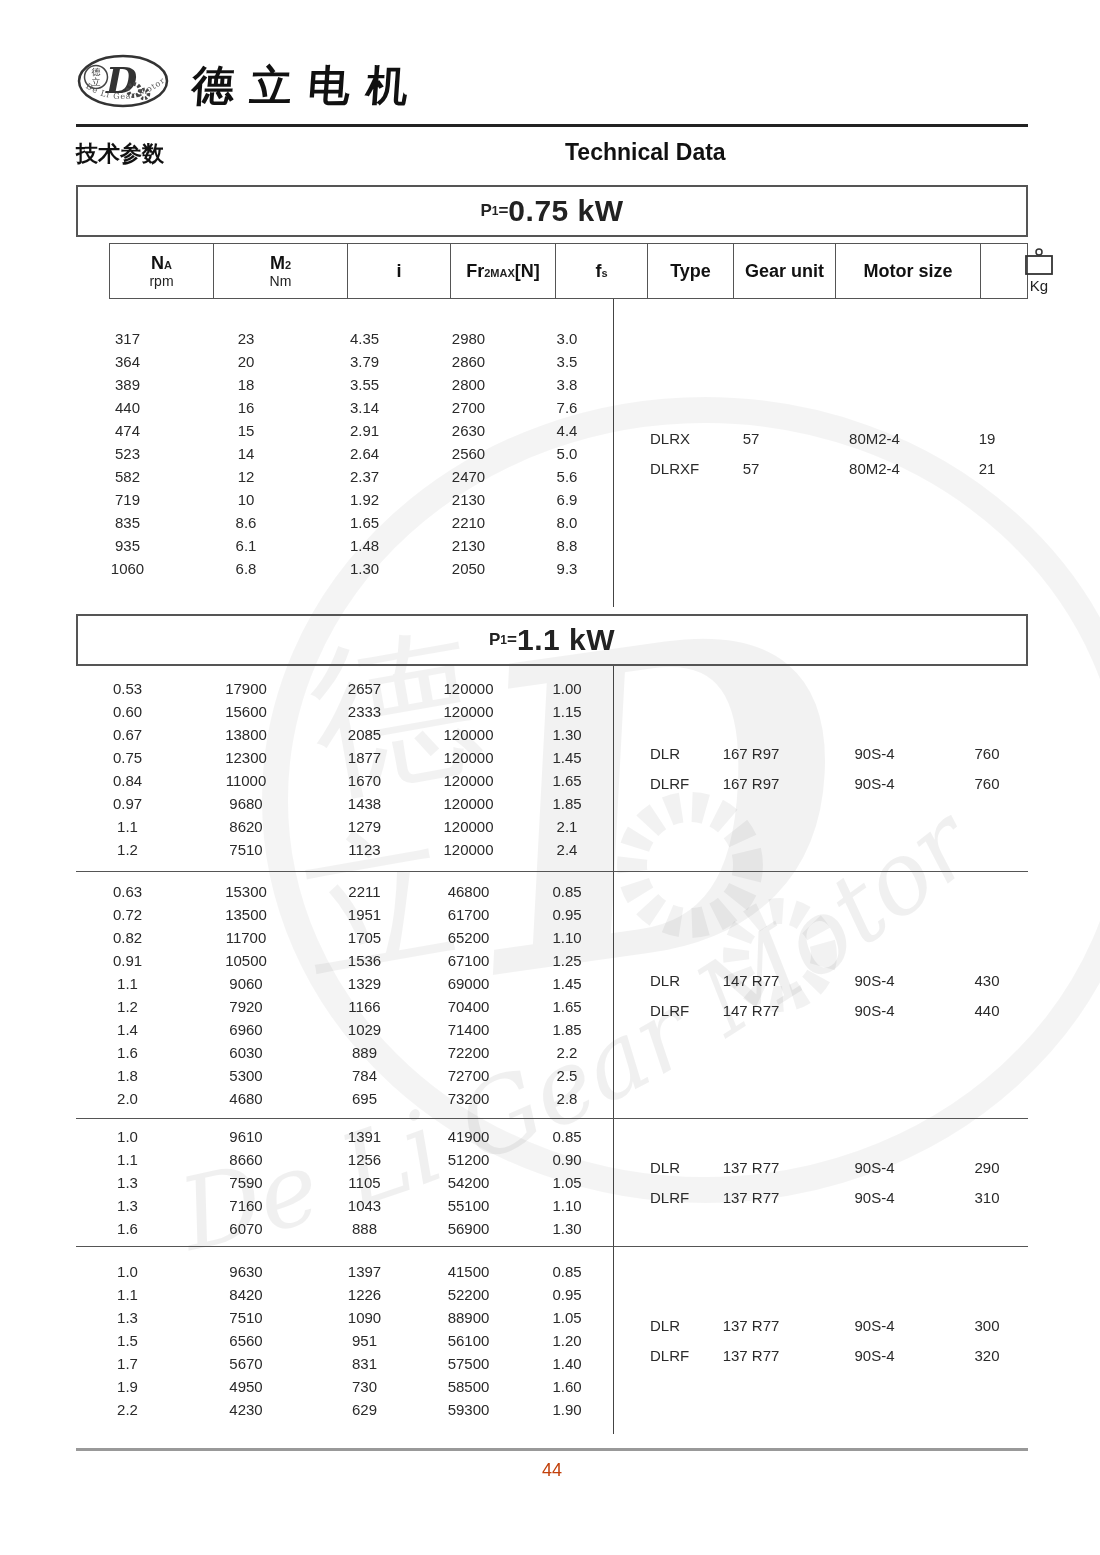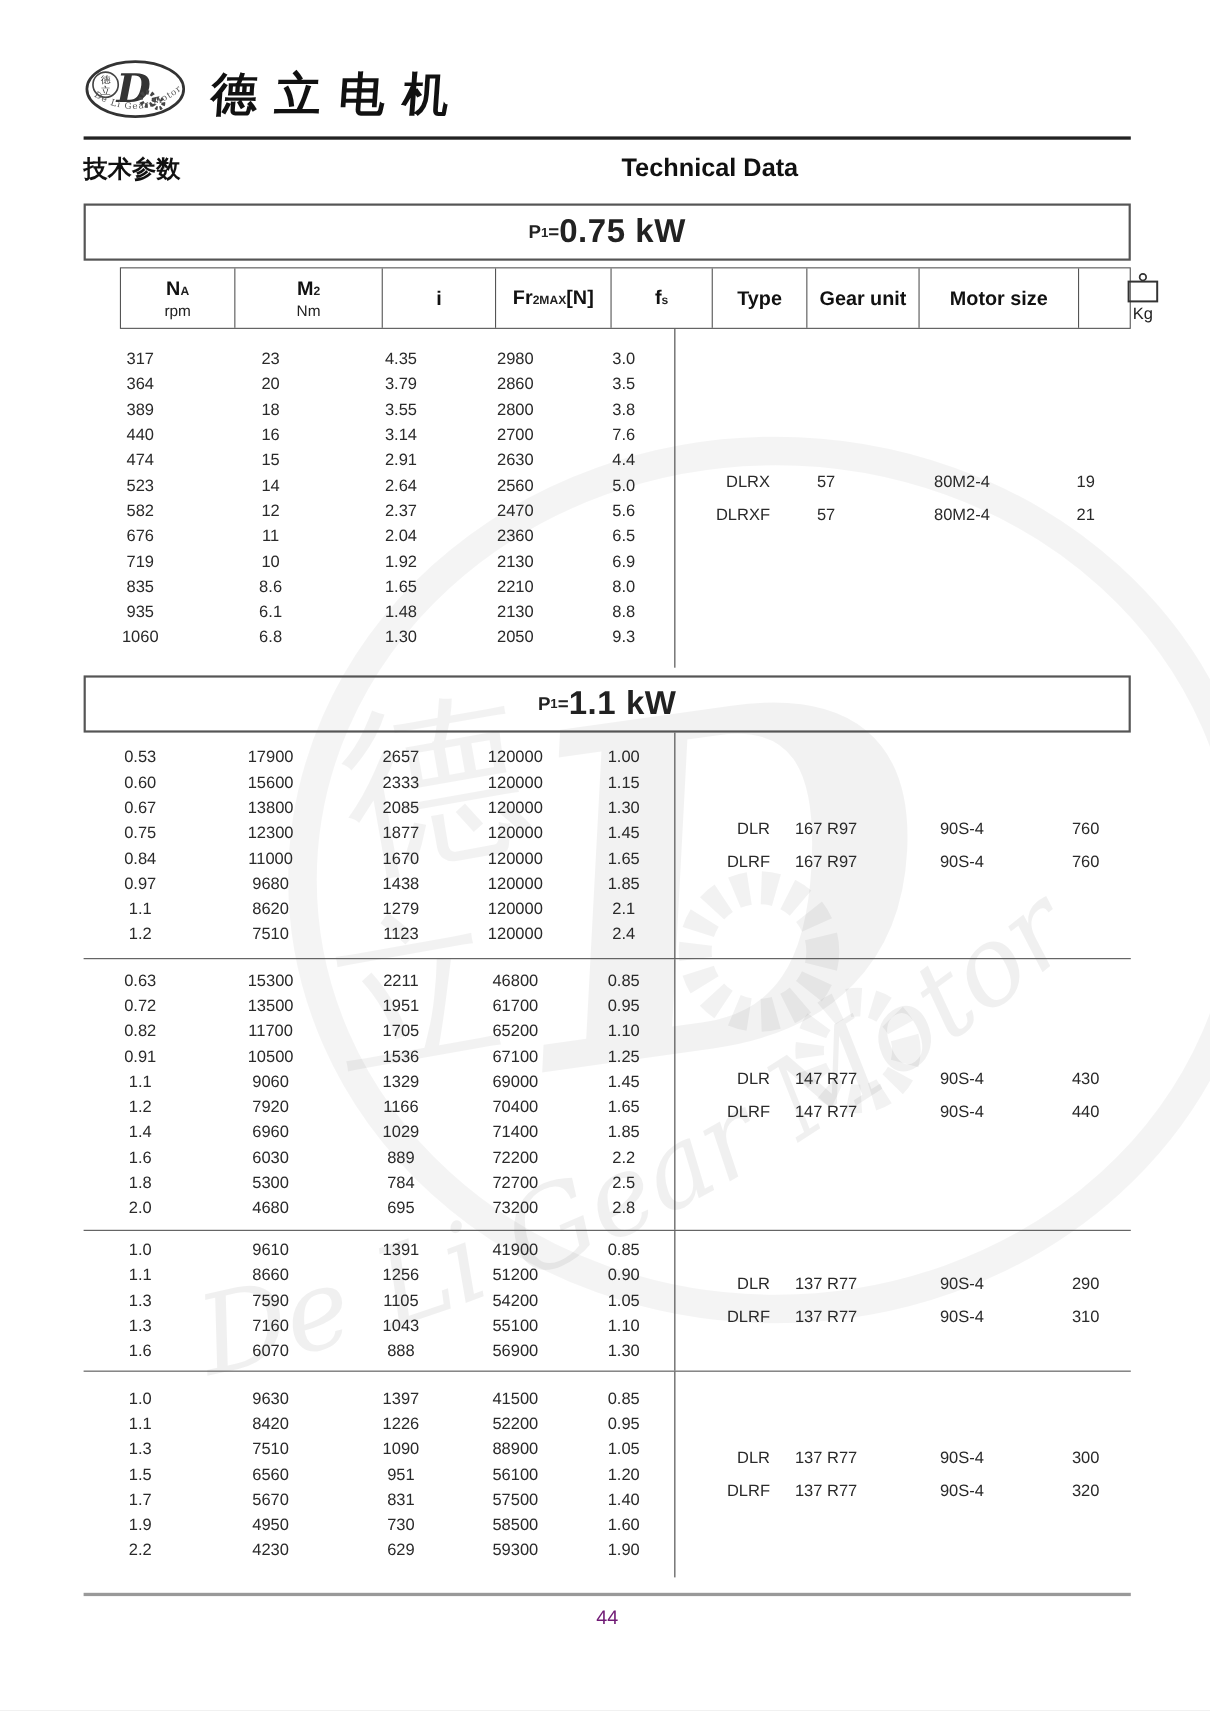--- a/index.html
+++ b/index.html
@@ -76,30 +76,30 @@
   .data-row {
     display:grid; grid-template-columns:103px 134px 103px 105px 92px;
     height:23px; align-items:center;
   }
   .data-row span { text-align:center; font-size:15px; color:#2a2a2a; }
   .type-row {
     display:grid; grid-template-columns:86px 102px 145px 80px;
     height:30px; align-items:center;
   }
   .type-row span { text-align:center; font-size:15px; color:#2a2a2a; }
-  .type-row span:first-child { text-align:right; padding-left:36px; }
+  .type-row span:first-child { text-align:left; padding-left:36px; }
   .b-sep { border-top:1.5px solid #555; }
   .h-075 { height:308px; }
   .h-11a { height:205px; }
   .h-11b { height:247px; }
   .h-11c { height:128px; }
   .h-11d { height:188px; }
   
   .end-rule { border:none; border-top:3px solid #999; margin-top:14px; }
-  .page-num { text-align:center; font-size:18px; color:#701a75; margin-top:9px; }
+  .page-num { text-align:center; font-size:18px; color:#c2410c; margin-top:9px; }
 </style>
 </head>
 <body>
 
 <div class="page">
 
   <svg class="watermark" width="1100" height="1555" viewBox="0 0 1100 1555" xmlns="http://www.w3.org/2000/svg">
     <ellipse cx="705" cy="800" rx="430" ry="390" fill="none" stroke="rgba(0,0,0,0.045)" stroke-width="26"></ellipse>
     <text x="480" y="950" font-family="DejaVu Serif, serif" font-style="italic" font-weight="bold" font-size="420" fill="rgba(0,0,0,0.05)" transform="rotate(-8 660 800)">D</text>
     <text x="310" y="770" font-family="DejaVu Serif, serif" font-size="165" fill="rgba(0,0,0,0.05)" transform="rotate(-10 385 705)">德</text>
@@ -226,27 +226,20 @@
             <span>5.0</span>
           </div>
           <div class="data-row">
             <span>582</span>
             <span>12</span>
             <span>2.37</span>
             <span>2470</span>
             <span>5.6</span>
           </div>
           <div class="data-row">
-            <span>676</span>
-            <span>11</span>
-            <span>2.04</span>
-            <span>2360</span>
-            <span>6.5</span>
-          </div>
-          <div class="data-row">
             <span>719</span>
             <span>10</span>
             <span>1.92</span>
             <span>2130</span>
             <span>6.9</span>
           </div>
           <div class="data-row">
             <span>835</span>
             <span>8.6</span>
             <span>1.65</span>

